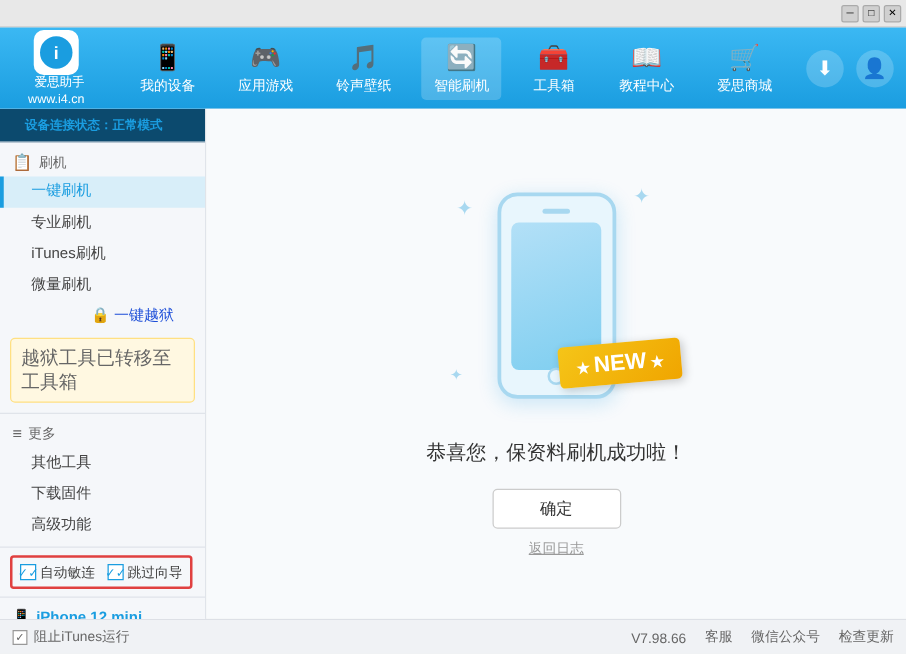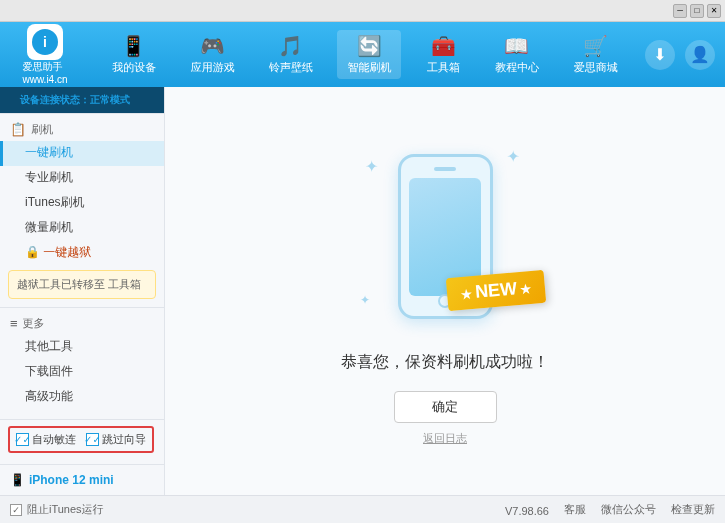--- a/index.html
+++ b/index.html
@@ -136,29 +136,29 @@
       font-size: 12px;
       color: #444;
       cursor: pointer;
       border-left: 3px solid transparent;
     }
     .sidebar-item.active {
       background: #d8eef9;
       border-left: 3px solid #1a9de0;
       color: #1a9de0;
     }
-    .sidebar-item.disabled { color: #c2410c; cursor: default; }
+    .sidebar-item.disabled { color: #1d4ed8; cursor: default; margin-left: 48px; }
 
     .jailbreak-notice {
       margin: 4px 8px;
       padding: 6px 8px;
       background: #fff8e1;
       border: 1px solid #ffe082;
       border-radius: 4px;
-      font-size: 11px;
+      font-size: 15px;
       color: #666;
     }
 
     .sidebar-more {
       padding: 4px 0;
       border-top: 1px solid #e0e4ea;
     }
     .sidebar-more-header {
       display: flex;
       align-items: center;
@@ -362,21 +362,21 @@
 </div>
 
 <div class="header">
   <div class="logo">
     <div class="logo-icon">
       <svg width="30" height="30" viewBox="0 0 30 30">
         <circle cx="15" cy="15" r="13" fill="#1a9de0"></circle>
         <text x="15" y="20" text-anchor="middle" fill="white" font-size="14" font-weight="bold">i</text>
       </svg>
     </div>
-    <div style="color:#fff; font-size:10px; text-align:left; line-height:1.3;">
+    <div style="color:#fff; font-size:10px; text-align:right; line-height:1.3;">
       <div>爱思助手</div>
       <div>www.i4.cn</div>
     </div>
   </div>
 
   <div class="nav-items">
     <div class="nav-item">
       <div class="nav-icon">📱</div>
       <div class="nav-label">我的设备</div>
     </div>

